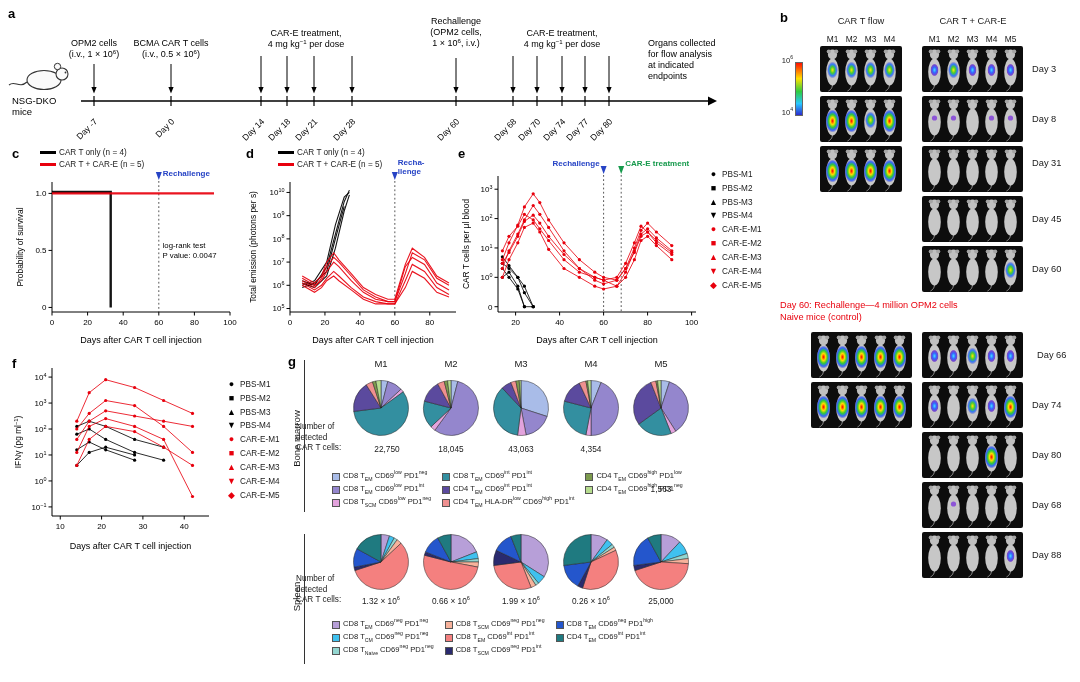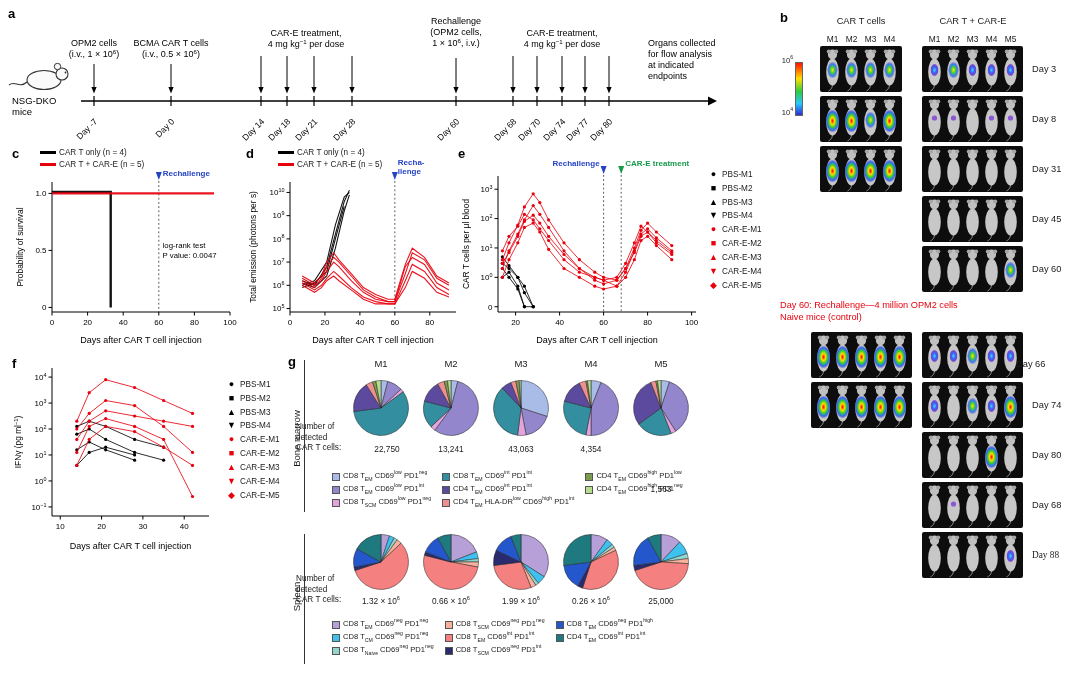--- a/index.html
+++ b/index.html
@@ -135,21 +135,21 @@
         <circle cx="51.5" cy="60.5" r="3.2" fill="#fafafa" stroke="#333" stroke-width="1"></circle>
         <circle cx="59.5" cy="66.5" r="0.9" fill="#333"></circle>
         <path d="M21,76 C13,83 9,74 3,79" stroke="#333" stroke-width="1.1" fill="none"></path>
         <text x="6" y="98" font-size="9.5" fill="#000" text-anchor="start"><tspan>NSG-DKO</tspan></text>
         <text x="6" y="109" font-size="9.5" fill="#000" text-anchor="start"><tspan>mice</tspan></text>
       </svg>
   </section>
 
   <section class="panel" id="panel-b" style="left:780px;top:10px;width:296px;height:668px">
     <div class="plabel" style="left:0;top:0">b</div>
-    <div class="b-head" style="left:28px;width:106px">CAR T cells</div>
+    <div class="b-head" style="left:28px;width:106px">CAR T flow</div>
     <div class="b-head" style="left:140px;width:106px">CAR T + CAR-E</div>
     <span class="cb-label" style="left:0;top:46px">10<sup>6</sup></span>
     <div class="colorbar" style="left:15px;top:52px"></div>
     <span class="cb-label" style="left:0;top:98px">10<sup>4</sup></span>
     <div class="b-caption" style="left:0;top:290px">Day 60: Rechallenge—4 million OPM2 cells
 Naive mice (control)</div>
   <span class="b-m" style="left: 52.5px; top: 24px;">M1</span>
       <span class="b-m" style="left: 71.5px; top: 24px;">M2</span>
       <span class="b-m" style="left: 90.5px; top: 24px;">M3</span>
       <span class="b-m" style="left: 109.5px; top: 24px;">M4</span>
@@ -381,21 +381,21 @@
           <circle cx="13.2" cy="5.5" r="2.1" fill="#a5a5a5"></circle>
         </g>
         <g transform="translate(79,0)">
           <path d="M9.5,39 C9,43 7,44 5.5,45" stroke="#9a9a9a" stroke-width="1" fill="none"></path>
           <ellipse cx="9.5" cy="26" rx="6.3" ry="13.5" fill="#c7c7c7"></ellipse>
           <ellipse cx="9.5" cy="8.5" rx="4.6" ry="5" fill="#c0c0c0"></ellipse>
           <circle cx="5.8" cy="5.5" r="2.1" fill="#a5a5a5"></circle>
           <circle cx="13.2" cy="5.5" r="2.1" fill="#a5a5a5"></circle>
         </g>
       </svg>
-      <span class="b-day" style="left: 252px; top: 154px;">Day 31</span>
+      <span class="b-day" style="left: 252px; top: 148px;">Day 31</span>
       <svg width="101" height="46" viewBox="0 0 101 46" class="mice-group" style="left: 142px; top: 186px;">
         <rect x="0" y="0" width="101" height="46" rx="2" fill="#0d0d0d"></rect>
         <g transform="translate(3,0)">
           <path d="M9.5,39 C9,43 7,44 5.5,45" stroke="#9a9a9a" stroke-width="1" fill="none"></path>
           <ellipse cx="9.5" cy="26" rx="6.3" ry="13.5" fill="#c7c7c7"></ellipse>
           <ellipse cx="9.5" cy="8.5" rx="4.6" ry="5" fill="#c0c0c0"></ellipse>
           <circle cx="5.8" cy="5.5" r="2.1" fill="#a5a5a5"></circle>
           <circle cx="13.2" cy="5.5" r="2.1" fill="#a5a5a5"></circle>
         </g>
         <g transform="translate(22,0)">
@@ -547,21 +547,21 @@
         </g>
         <g transform="translate(79,0)">
           <path d="M9.5,39 C9,43 7,44 5.5,45" stroke="#9a9a9a" stroke-width="1" fill="none"></path>
           <ellipse cx="9.5" cy="26" rx="6.3" ry="13.5" fill="#c7c7c7"></ellipse>
           <ellipse cx="9.5" cy="8.5" rx="4.6" ry="5" fill="#c0c0c0"></ellipse>
           <circle cx="5.8" cy="5.5" r="2.1" fill="#a5a5a5"></circle>
           <circle cx="13.2" cy="5.5" r="2.1" fill="#a5a5a5"></circle>
           <ellipse cx="9.5" cy="24" rx="4.2" ry="6.5" fill="url(#gLow)"></ellipse>
         </g>
       </svg>
-      <span class="b-day" style="left: 236px; top: 340px; margin-top: 9px;">Day 66</span>
+      <span class="b-day" style="left: 257px; top: 340px;">Day 66</span>
       <svg width="101" height="46" viewBox="0 0 101 46" class="mice-group" style="left: 30.5px; top: 372px;">
         <rect x="0" y="0" width="101" height="46" rx="2" fill="#0d0d0d"></rect>
         <g transform="translate(3,0)">
           <path d="M9.5,39 C9,43 7,44 5.5,45" stroke="#9a9a9a" stroke-width="1" fill="none"></path>
           <ellipse cx="9.5" cy="26" rx="6.3" ry="13.5" fill="#c7c7c7"></ellipse>
           <ellipse cx="9.5" cy="8.5" rx="4.6" ry="5" fill="#c0c0c0"></ellipse>
           <circle cx="5.8" cy="5.5" r="2.1" fill="#a5a5a5"></circle>
           <circle cx="13.2" cy="5.5" r="2.1" fill="#a5a5a5"></circle>
           <ellipse cx="9.5" cy="25" rx="7" ry="11.5" fill="url(#gHigh)"></ellipse>
         </g>
@@ -753,21 +753,21 @@
         </g>
         <g transform="translate(79,0)">
           <path d="M9.5,39 C9,43 7,44 5.5,45" stroke="#9a9a9a" stroke-width="1" fill="none"></path>
           <ellipse cx="9.5" cy="26" rx="6.3" ry="13.5" fill="#c7c7c7"></ellipse>
           <ellipse cx="9.5" cy="8.5" rx="4.6" ry="5" fill="#c0c0c0"></ellipse>
           <circle cx="5.8" cy="5.5" r="2.1" fill="#a5a5a5"></circle>
           <circle cx="13.2" cy="5.5" r="2.1" fill="#a5a5a5"></circle>
           <ellipse cx="9.5" cy="24" rx="4.2" ry="6.5" fill="url(#gLow)"></ellipse>
         </g>
       </svg>
-      <span class="b-day" style="left: 252px; top: 540px; font-family: Liberation Serif, serif;">Day 88</span>
+      <span class="b-day" style="left: 252px; top: 540px;">Day 88</span>
     </section>
 
   <section class="panel" id="panel-c" style="left:12px;top:146px;width:228px;height:200px">
     <div class="plabel" style="left:0;top:0">c</div>
     <svg id="svg-c" width="228" height="200" viewBox="0 0 228 200">
         <path d="M40,36 L40,166 L218,166" fill="none" stroke="#000" stroke-width="1"></path>
         <line x1="40" y1="166" x2="40" y2="169.5" stroke="#000" stroke-width="1"></line>
         <text x="40" y="179" font-size="8" fill="#000" text-anchor="middle"><tspan>0</tspan></text>
         <line x1="75.6" y1="166" x2="75.6" y2="169.5" stroke="#000" stroke-width="1"></line>
         <text x="75.6" y="179" font-size="8" fill="#000" text-anchor="middle"><tspan>20</tspan></text>
@@ -1219,21 +1219,21 @@
         <path d="M365,29 L365.00,1.50 A27.5,27.5 0 0 1 373.50,2.85 Z" fill="#a9bce8" stroke="#222" stroke-width="0.5"></path>
         <path d="M365,29 L373.50,2.85 A27.5,27.5 0 0 1 379.74,52.22 Z" fill="#9486cd" stroke="#222" stroke-width="0.5"></path>
         <path d="M365,29 L379.74,52.22 A27.5,27.5 0 0 1 375.12,54.57 Z" fill="#e3a3dd" stroke="#222" stroke-width="0.5"></path>
         <path d="M365,29 L375.12,54.57 A27.5,27.5 0 0 1 342.75,45.16 Z" fill="#338fa0" stroke="#222" stroke-width="0.5"></path>
         <path d="M365,29 L342.75,45.16 A27.5,27.5 0 0 1 354.88,3.43 Z" fill="#5b4a9e" stroke="#222" stroke-width="0.5"></path>
         <path d="M365,29 L354.88,3.43 A27.5,27.5 0 0 1 359.85,1.99 Z" fill="#ef9090" stroke="#222" stroke-width="0.5"></path>
         <path d="M365,29 L359.85,1.99 A27.5,27.5 0 0 1 361.55,1.72 Z" fill="#7d9b4e" stroke="#222" stroke-width="0.5"></path>
         <path d="M365,29 L361.55,1.72 A27.5,27.5 0 0 1 365.00,1.50 Z" fill="#b6dc8e" stroke="#222" stroke-width="0.5"></path>
       </svg>
       <span class="count" style="left: 91px; top: 94px;">22,750</span>
-      <span class="count" style="left: 155px; top: 94px;">13,241</span>
+      <span class="count" style="left: 155px; top: 94px;">18,045</span>
       <span class="count" style="left: 225px; top: 94px;">43,063</span>
       <span class="count" style="left: 295px; top: 94px;">4,354</span>
       <span class="count" style="left: 365px; top: 94px; margin-top: 40px;">1,563</span>
       <div class="count-label" style="left: 0px; top: 72px;">Number of<br>detected<br>CAR T cells:</div>
       <div class="legend-grid" id="pie-legend-0" style="left: 36px; top: 120px;">
         <div class="lg-item">
           <span class="sw-box" style="background: rgb(169, 188, 232);"></span>
           <span>CD8 T<sub>EM</sub> CD69<sup>low</sup> PD1<sup>neg</sup></span>
         </div>
         <div class="lg-item">

